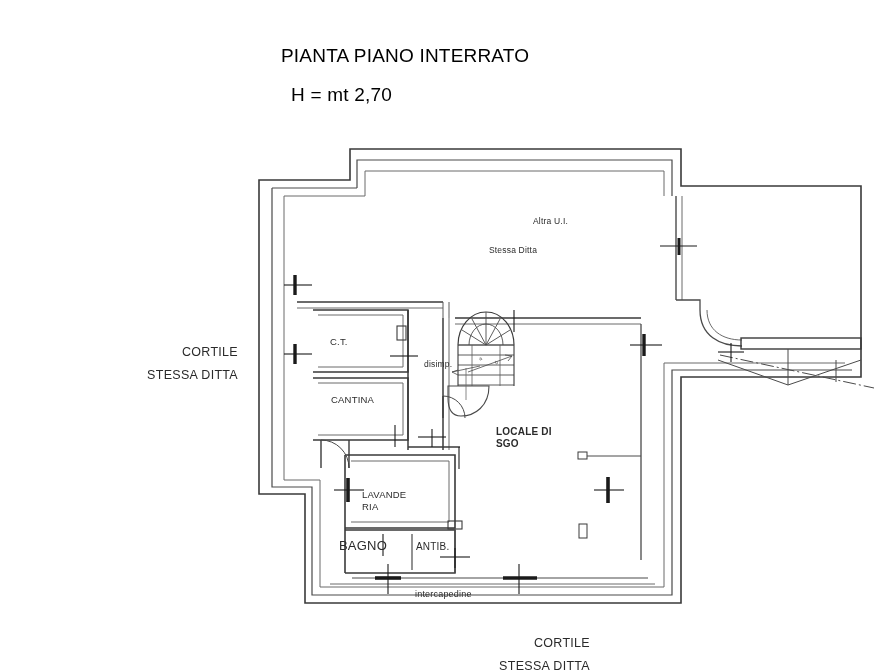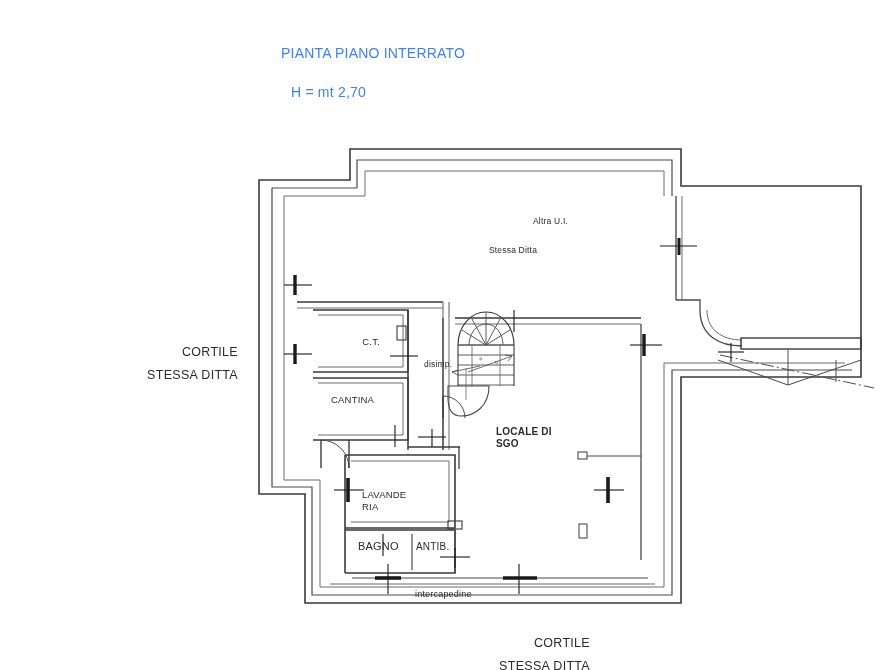--- a/index.html
+++ b/index.html
@@ -3,37 +3,37 @@
 <meta charset="utf-8">
 <style>
   html,body{margin:0;padding:0;background:#ffffff;}
   body{
     width:893px;height:670px;position:relative;overflow:hidden;
     font-family:"Liberation Sans","DejaVu Sans",sans-serif;
     color:#1a1a1a;
   }
   #plan-svg{position:absolute;left:0;top:0;width:893px;height:670px;display:block;}
 
-  .ttl{position:absolute;font-size:14px;letter-spacing:.2px;color:#3b82f6;white-space:pre;}
+  .ttl{position:absolute;font-size:19px;letter-spacing:.2px;color:#000000;white-space:pre;}
   #title-main{left:281px;top:45px;}
   #title-height{left:291px;top:84px;}
 
   .court{position:absolute;font-size:12.5px;letter-spacing:.3px;text-align:right;color:#2a2a2a;line-height:23px;white-space:pre;}
   #cortile-left{left:103px;top:341px;width:135px;}
   #cortile-bottom{left:450px;top:632px;width:140px;}
 
   .rm{position:absolute;font-size:8.5px;color:#2b2b2b;line-height:12px;white-space:pre;letter-spacing:.2px;}
   #lbl-altra-ui{left:458px;top:215px;width:110px;text-align:right;}
   #lbl-stessa-ditta-up{left:458px;top:244px;width:110px;text-align:center;}
-  #lbl-ct{left:330px;top:336px;width:50px;text-align:right;font-size:9.5px;}
+  #lbl-ct{left:330px;top:336px;width:50px;text-align:left;font-size:9.5px;}
   #lbl-cantina{left:331px;top:394px;width:68px;font-size:9.5px;}
   #lbl-disimp{left:416px;top:358px;font-size:8.5px;padding-left:8px;}
   #lbl-locale{left:496px;top:426px;width:70px;font-size:10px;font-weight:bold;}
   #lbl-lavanderia{left:362px;top:489px;width:62px;font-size:9.5px;}
-  #lbl-bagno{left:358px;top:540px;font-size:11px;}
+  #lbl-bagno{left:339px;top:540px;font-size:13px;}
   #lbl-antib{left:416px;top:541px;font-size:10px;}
   #lbl-intercapedine{left:415px;top:588px;font-size:9px;text-align:right;}
   #lbl-stair-a{left:479px;top:352px;font-size:5px;transform:rotate(-20deg);color:#444;}
   #lbl-stair-b{left:495px;top:356px;font-size:5px;transform:rotate(-20deg);color:#444;}
 </style>
 </head>
 <body>
 
 <div class="ttl" id="title-main">PIANTA PIANO INTERRATO</div>
 <div class="ttl" id="title-height">H = mt 2,70</div>

